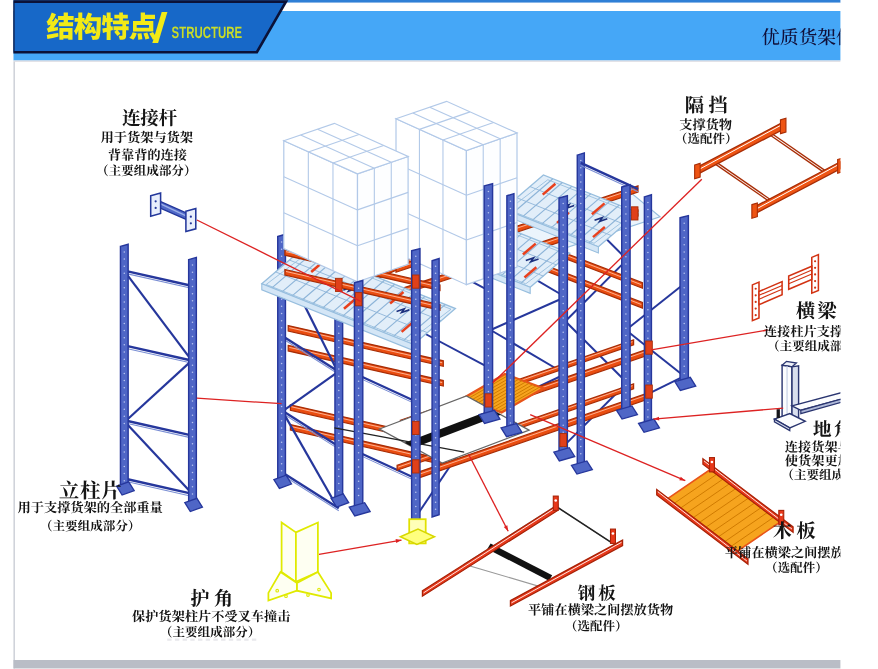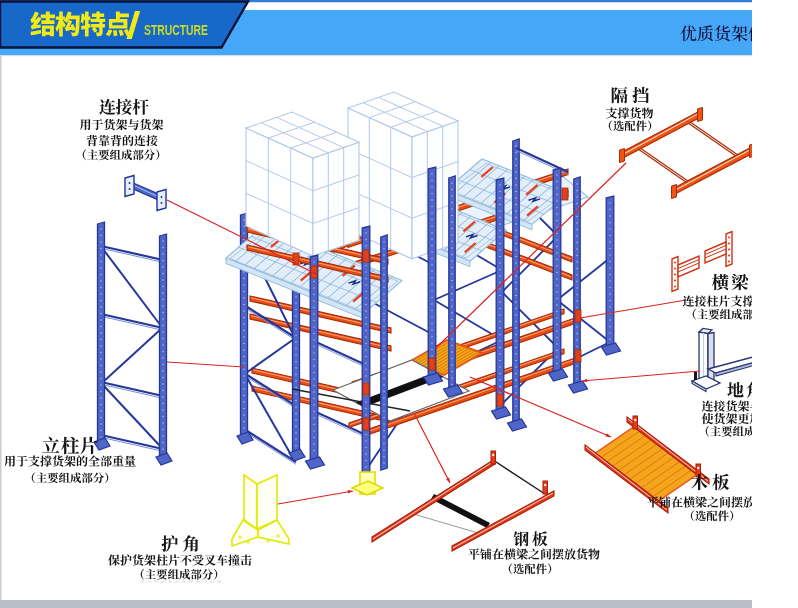--- a/index.html
+++ b/index.html
@@ -1,14 +1,14 @@
 <!DOCTYPE html>
 <html><head><meta charset="utf-8"><style>
 html,body{margin:0;padding:0;background:#ffffff;}
-#page{position:relative;width:752px;height:608px;overflow:hidden;font-family:"Liberation Sans",sans-serif;}
+#page{position:relative;width:752px;height:608px;overflow:hidden;font-family:"Liberation Sans",sans-serif;margin-left:12px;}
 </style></head><body>
 <div id="page">
 <svg width="798" height="608" viewBox="0 0 798 608">
 <defs>
         <path id="g0" d="M7 -16Q6 -18 6 -20Q5 -23 4 -25Q3 -28 2 -30Q4 -30 6 -32Q8 -34 11 -36Q12 -38 14 -41Q17 -44 20 -48Q23 -52 26 -57Q29 -62 32 -67L44 -58Q39 -49 31 -40Q24 -31 16 -24V-23Q16 -23 14 -22Q13 -22 11 -21Q9 -20 8 -18Q7 -17 7 -16ZM7 -16 6 -28 12 -32 41 -36Q41 -34 41 -30Q41 -26 42 -24Q32 -22 25 -21Q19 -20 15 -19Q12 -18 10 -17Q8 -17 7 -16ZM6 -41Q5 -43 5 -45Q4 -48 3 -51Q2 -54 1 -56Q3 -56 4 -57Q6 -59 7 -61Q8 -62 10 -65Q11 -67 13 -70Q15 -74 16 -78Q18 -82 19 -86L34 -80Q32 -74 29 -69Q25 -63 22 -58Q18 -53 14 -49V-49Q14 -49 13 -48Q12 -47 10 -46Q8 -45 7 -44Q6 -42 6 -41ZM6 -41 5 -52 11 -56 33 -57Q32 -54 32 -51Q31 -47 31 -45Q24 -44 20 -44Q15 -44 12 -43Q10 -43 8 -42Q7 -42 6 -41ZM2 -8Q7 -9 14 -10Q20 -11 28 -13Q35 -14 42 -15L43 -2Q33 1 23 3Q13 5 4 6ZM41 -74H96V-60H41ZM44 -52H94V-38H44ZM54 -8H84V5H54ZM61 -86H76V-45H61ZM46 -32H92V9H77V-19H60V9H46Z"></path>
         <path id="g1" d="M50 -86 64 -82Q62 -75 58 -67Q56 -60 52 -53Q48 -47 45 -42Q43 -43 41 -45Q39 -47 37 -49Q35 -50 33 -51Q37 -55 40 -61Q43 -66 45 -73Q48 -79 50 -86ZM52 -70H86V-56H46ZM81 -70H95Q95 -70 95 -69Q95 -67 95 -66Q95 -64 95 -63Q95 -47 94 -35Q94 -23 93 -16Q92 -8 91 -4Q90 0 89 2Q87 6 85 7Q82 8 79 9Q77 9 73 9Q69 10 65 9Q65 6 64 2Q62 -2 60 -5Q64 -5 67 -5Q70 -4 72 -4Q74 -4 74 -5Q75 -5 76 -6Q77 -8 78 -12Q79 -15 79 -23Q80 -30 80 -41Q81 -52 81 -67ZM42 -10 41 -21 46 -25 69 -28Q69 -26 70 -22Q70 -19 71 -17Q62 -16 57 -14Q52 -13 49 -12Q46 -12 44 -11Q43 -11 42 -10ZM42 -10Q42 -11 41 -14Q40 -16 39 -18Q38 -21 37 -22Q39 -23 40 -24Q41 -26 43 -28Q43 -29 44 -32Q46 -34 47 -38Q48 -41 50 -45Q51 -49 52 -53L66 -49Q64 -43 61 -38Q58 -32 55 -26Q52 -21 50 -17V-17Q50 -17 48 -16Q47 -15 46 -14Q44 -13 43 -12Q42 -11 42 -10ZM60 -34 70 -38Q72 -34 73 -30Q75 -26 77 -22Q78 -18 79 -15L67 -11Q67 -14 65 -18Q64 -22 63 -26Q61 -30 60 -34ZM3 -67H38V-54H3ZM16 -86H30V10H16ZM16 -57 23 -54Q22 -48 20 -41Q19 -34 17 -28Q15 -22 13 -16Q11 -11 8 -7Q7 -9 6 -12Q5 -15 4 -17Q2 -20 1 -22Q4 -25 6 -29Q8 -33 10 -38Q12 -43 13 -48Q15 -52 16 -57ZM29 -52Q30 -50 32 -48Q34 -45 36 -42Q38 -39 40 -36Q42 -34 42 -33L34 -23Q33 -25 32 -28Q30 -32 29 -35Q27 -38 26 -41Q24 -44 23 -46Z"></path>
         <path id="g2" d="M46 -78H93V-65H46ZM41 -58H97V-45H41ZM43 -38H96V-24H43ZM63 -86H76V-51H63ZM74 -46H87V-6Q87 -1 86 2Q85 5 82 7Q79 8 74 9Q70 9 65 9Q64 6 63 2Q62 -2 61 -5Q64 -5 67 -5Q70 -5 72 -5Q73 -5 73 -5Q74 -6 74 -6ZM46 -19 56 -26Q59 -23 62 -19Q65 -15 67 -12L56 -4Q55 -6 53 -9Q52 -12 49 -14Q47 -17 46 -19ZM4 -30Q8 -31 14 -32Q20 -33 27 -35Q33 -37 40 -38L41 -25Q32 -22 23 -20Q14 -17 6 -15ZM19 -86H33V10H19ZM6 -78 17 -75Q17 -69 16 -62Q16 -56 14 -50Q13 -44 12 -39Q11 -40 9 -41Q7 -42 5 -43Q3 -44 2 -44Q3 -48 4 -54Q5 -59 5 -65Q6 -72 6 -78ZM12 -67H40V-53H9Z"></path>
         <path id="g3" d="M42 -86H57V-50H42ZM28 -43V-33H71V-43ZM15 -57H86V-20H15ZM49 -78H92V-64H49ZM31 -13 45 -14Q45 -11 46 -7Q47 -3 47 1Q47 4 48 7L33 9Q33 6 33 3Q32 -1 32 -5Q31 -9 31 -13ZM51 -13 65 -16Q66 -12 68 -9Q69 -5 70 -2Q72 2 72 5L58 8Q58 6 57 2Q56 -2 54 -6Q53 -9 51 -13ZM72 -13 85 -18Q87 -15 90 -11Q92 -7 94 -3Q96 0 98 4L84 9Q83 6 81 2Q79 -2 76 -6Q74 -10 72 -13ZM14 -17 28 -14Q26 -7 23 -1Q20 5 16 9L2 2Q6 -1 9 -6Q12 -12 14 -17Z"></path>
         <path id="g4" d="M70 -55Q70 -54 70 -53Q70 -52 70 -52V-5Q70 -4 71 -3Q72 -3 74 -3H81Q83 -3 85 -3Q87 -3 88 -3Q88 -3 89 -3Q89 -3 90 -4Q90 -5 90 -7Q91 -10 92 -13Q92 -16 93 -19H94L94 -3Q96 -3 97 -2Q97 -1 97 -0Q97 2 96 3Q95 4 91 4Q87 5 80 5H72Q68 5 66 4Q64 3 64 2Q63 -0 63 -3V-55ZM40 -80Q39 -79 38 -79Q38 -78 36 -78Q32 -69 27 -60Q22 -52 16 -45Q11 -38 4 -33L3 -34Q8 -40 13 -48Q17 -56 21 -65Q25 -74 28 -84ZM30 -56Q30 -55 29 -55Q28 -54 27 -54V5Q27 6 26 6Q25 7 24 7Q22 8 21 8H19V-54L23 -59ZM63 -83Q62 -82 62 -81Q61 -80 59 -80Q59 -68 59 -57Q59 -47 57 -37Q56 -28 53 -19Q50 -11 45 -4Q39 3 30 8L29 7Q36 1 40 -7Q44 -14 47 -22Q49 -31 50 -40Q51 -50 51 -61Q51 -72 51 -84ZM68 -81Q73 -79 77 -77Q80 -75 82 -73Q83 -70 84 -68Q84 -66 83 -65Q82 -64 80 -63Q78 -63 77 -65Q76 -67 74 -70Q73 -73 71 -75Q69 -78 67 -80ZM86 -63Q86 -63 87 -62Q88 -62 90 -60Q91 -59 93 -58Q95 -56 96 -55Q96 -53 93 -53H34L33 -56H81Z"></path>
         <path id="g5" d="M65 -35Q65 -34 64 -34Q63 -33 62 -33Q61 -27 60 -22Q59 -17 57 -12Q55 -8 50 -4Q46 -1 38 2Q31 5 19 7L18 6Q28 3 34 -0Q41 -3 45 -7Q48 -11 50 -16Q52 -20 53 -26Q53 -31 53 -38ZM58 -13Q68 -12 74 -10Q81 -8 85 -6Q89 -3 91 -0Q93 2 93 4Q93 6 92 7Q90 8 88 7Q85 5 82 2Q78 -1 74 -3Q70 -6 65 -8Q61 -10 58 -12ZM38 -11Q38 -10 37 -10Q36 -9 35 -9Q33 -8 32 -8H30V-45V-48L39 -45H79V-42H38ZM76 -45 80 -49 89 -42Q88 -42 87 -41Q86 -41 85 -40V-13Q85 -12 83 -12Q82 -11 81 -11Q79 -10 78 -10H77V-45ZM65 -71Q65 -70 64 -69Q63 -69 61 -68Q61 -64 60 -60Q60 -55 59 -51Q58 -46 58 -43H51Q52 -46 52 -51Q52 -56 53 -62Q53 -67 53 -72ZM85 -67Q85 -67 86 -66Q87 -65 88 -64Q90 -63 91 -61Q93 -60 94 -59Q94 -57 92 -57H19V-60H79ZM90 -76Q90 -76 88 -76Q87 -76 85 -77Q79 -76 71 -75Q63 -74 55 -74Q46 -73 37 -73Q29 -72 21 -72L20 -74Q28 -75 37 -76Q45 -77 54 -79Q62 -80 70 -82Q77 -83 82 -85ZM25 -74Q25 -73 23 -72V-49Q23 -42 22 -35Q22 -27 20 -20Q18 -12 15 -5Q11 2 5 8L3 7Q9 -1 11 -11Q13 -20 14 -30Q15 -40 15 -49V-77Z"></path>

